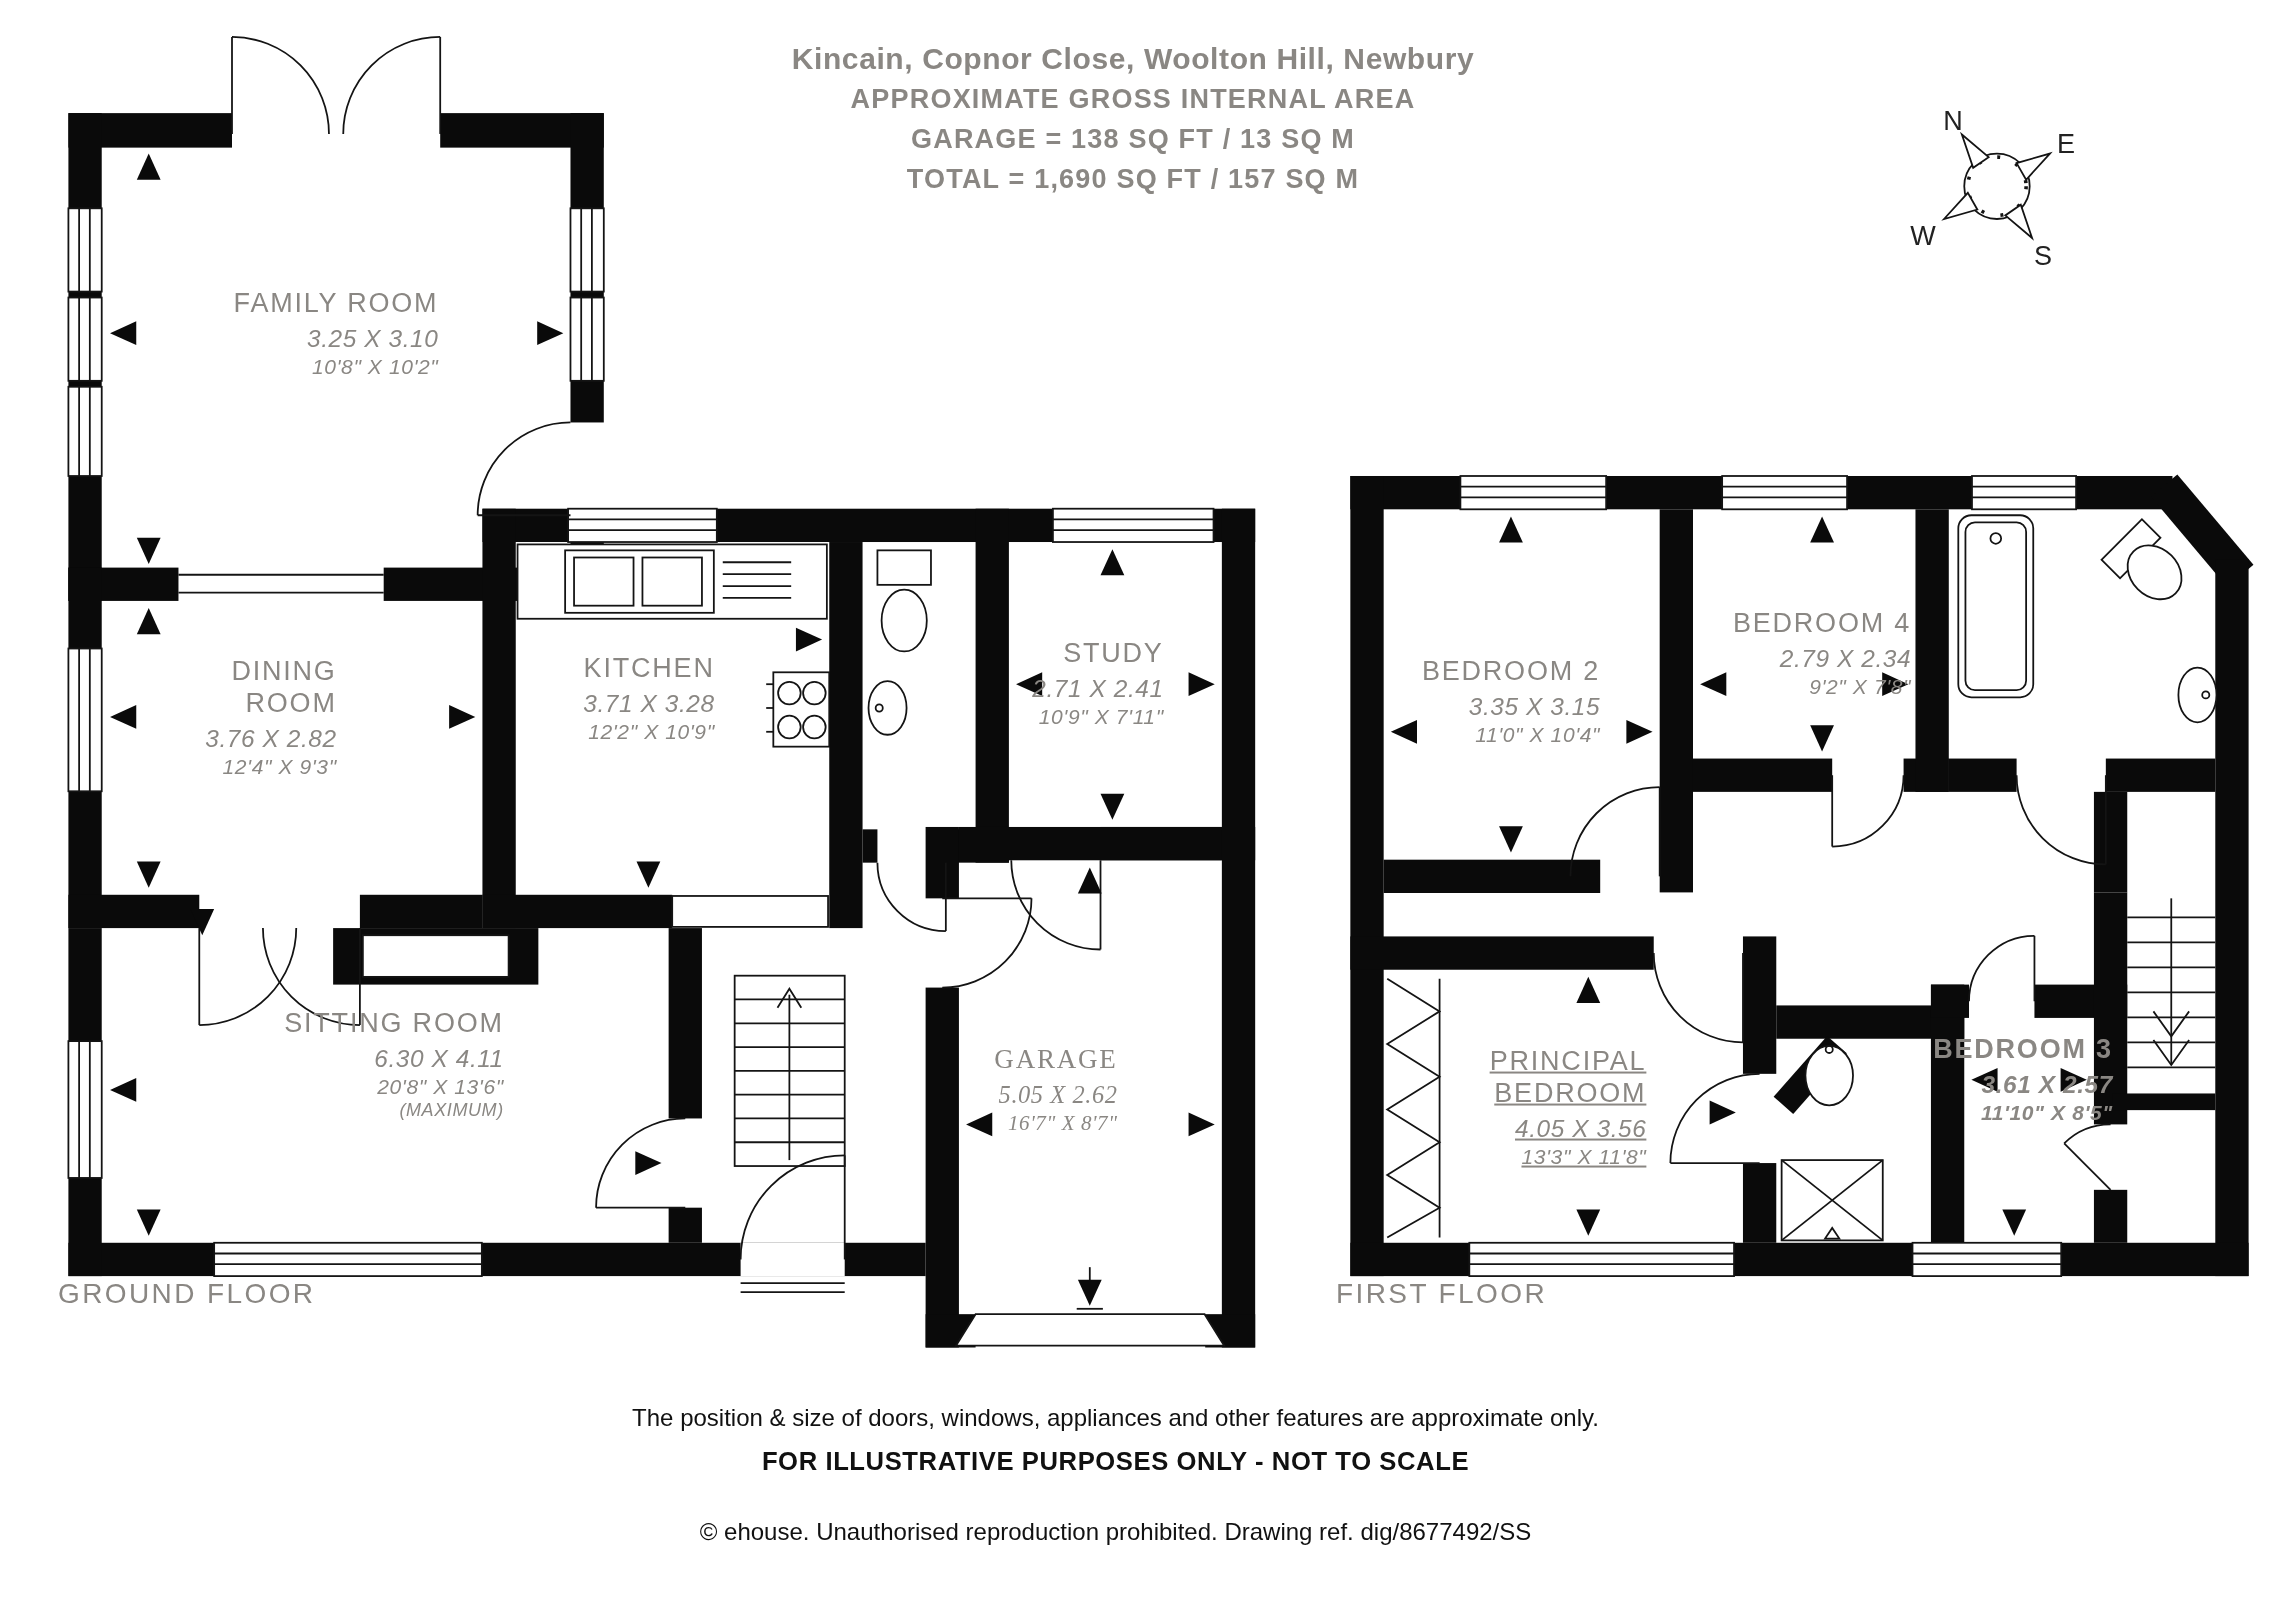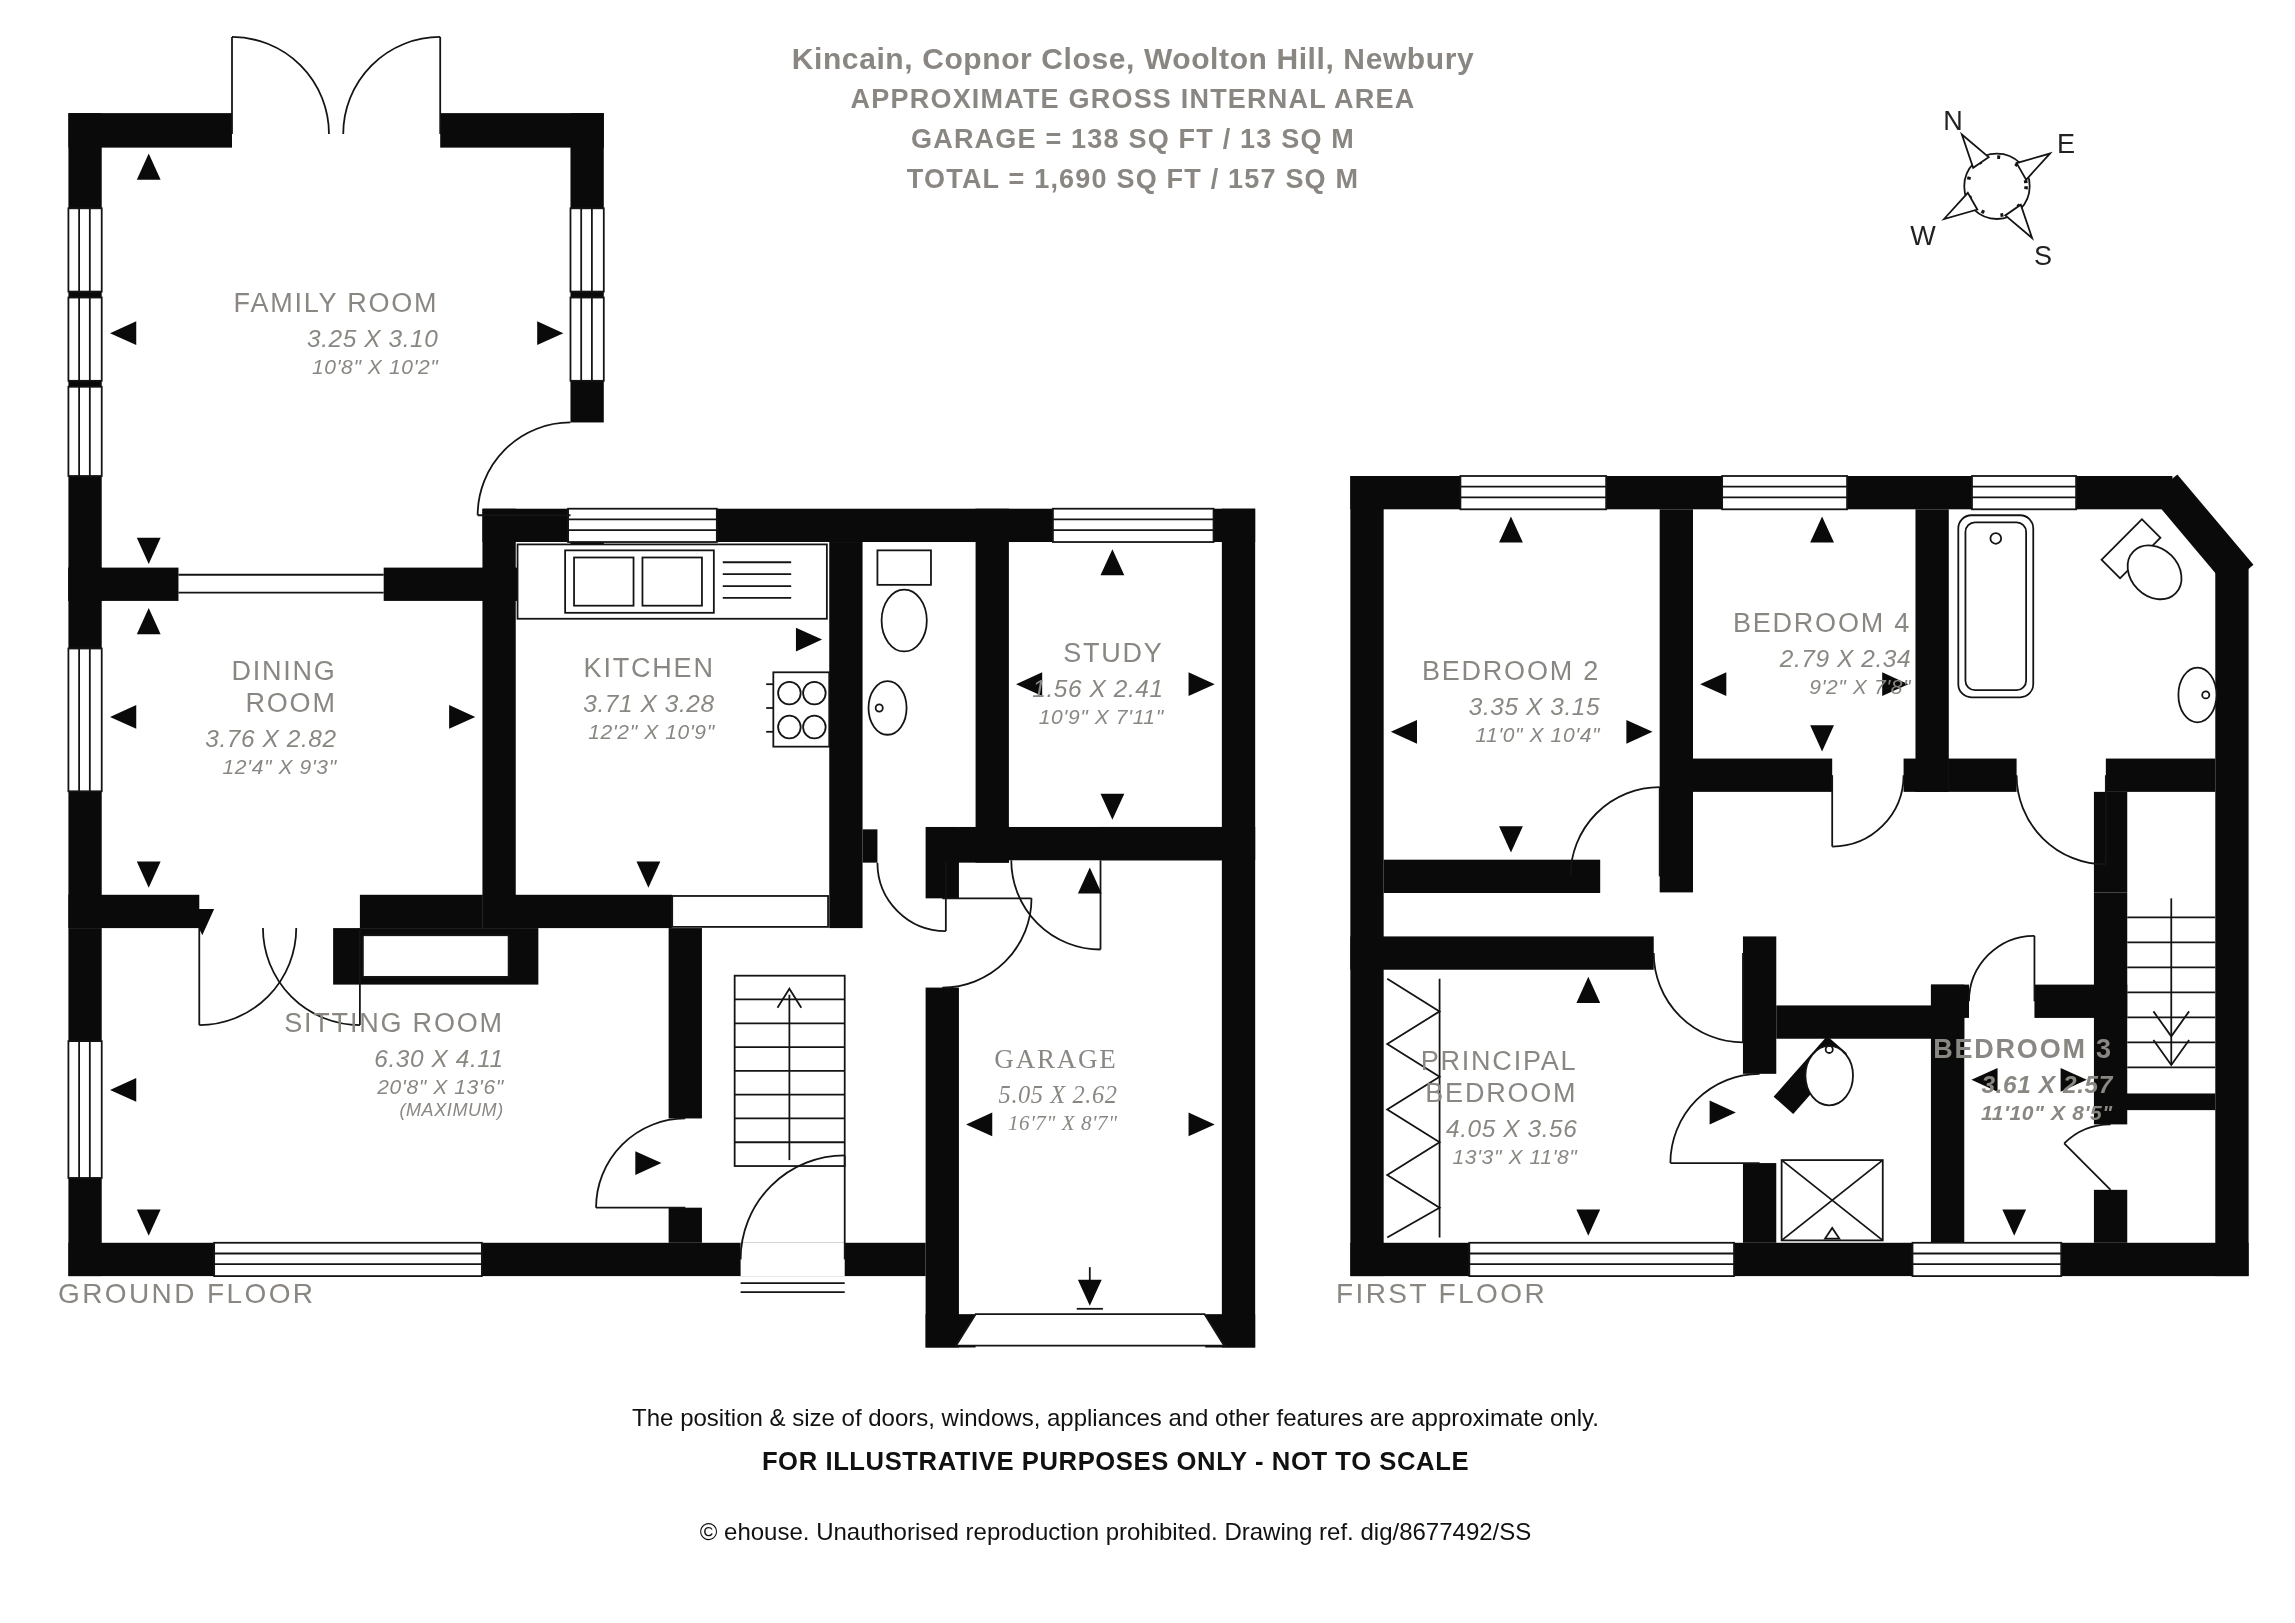--- a/index.html
+++ b/index.html
@@ -392,21 +392,21 @@
   <div class="room-metric">3.76 X 2.82</div>
   <div class="room-imperial">12'4" X 9'3"</div>
 </div>
 <div class="room-label" style="left:649px;top:699px;">
   <div class="room-name">KITCHEN</div>
   <div class="room-metric">3.71 X 3.28</div>
   <div class="room-imperial">12'2" X 10'9"</div>
 </div>
 <div class="room-label" style="left:1098px;top:684px;">
   <div class="room-name">STUDY</div>
-  <div class="room-metric">1.56 X 2.41</div>
+  <div class="room-metric">2.71 X 2.41</div>
   <div class="room-imperial">10'9" X 7'11"</div>
 </div>
 <div class="room-label" style="left:394px;top:1065px;">
   <div class="room-name">SITTING ROOM</div>
   <div class="room-metric">6.30 X 4.11</div>
   <div class="room-imperial">20'8" X 13'6"</div>
   <div class="room-note">(MAXIMUM)</div>
 </div>
 <div class="room-label" style="left:1056px;top:1090px;font-family:Liberation Serif, serif;">
   <div class="room-name">GARAGE</div>
@@ -417,21 +417,21 @@
 <div class="room-label" style="left:1511px;top:702px;">
   <div class="room-name">BEDROOM 2</div>
   <div class="room-metric">3.35 X 3.15</div>
   <div class="room-imperial">11'0" X 10'4"</div>
 </div>
 <div class="room-label" style="left:1822px;top:654px;">
   <div class="room-name">BEDROOM 4</div>
   <div class="room-metric">2.79 X 2.34</div>
   <div class="room-imperial">9'2" X 7'8"</div>
 </div>
-<div class="room-label" style="left:1499px;top:1107px;">
+<div class="room-label" style="left:1568px;top:1107px;text-decoration:underline;">
   <div class="room-name">PRINCIPAL
 BEDROOM</div>
   <div class="room-metric">4.05 X 3.56</div>
   <div class="room-imperial">13'3" X 11'8"</div>
 </div>
 <div class="room-label" style="left:2023px;top:1080px;font-weight:bold;">
   <div class="room-name">BEDROOM 3</div>
   <div class="room-metric">3.61 X 2.57</div>
   <div class="room-imperial">11'10" X 8'5"</div>
 </div>

